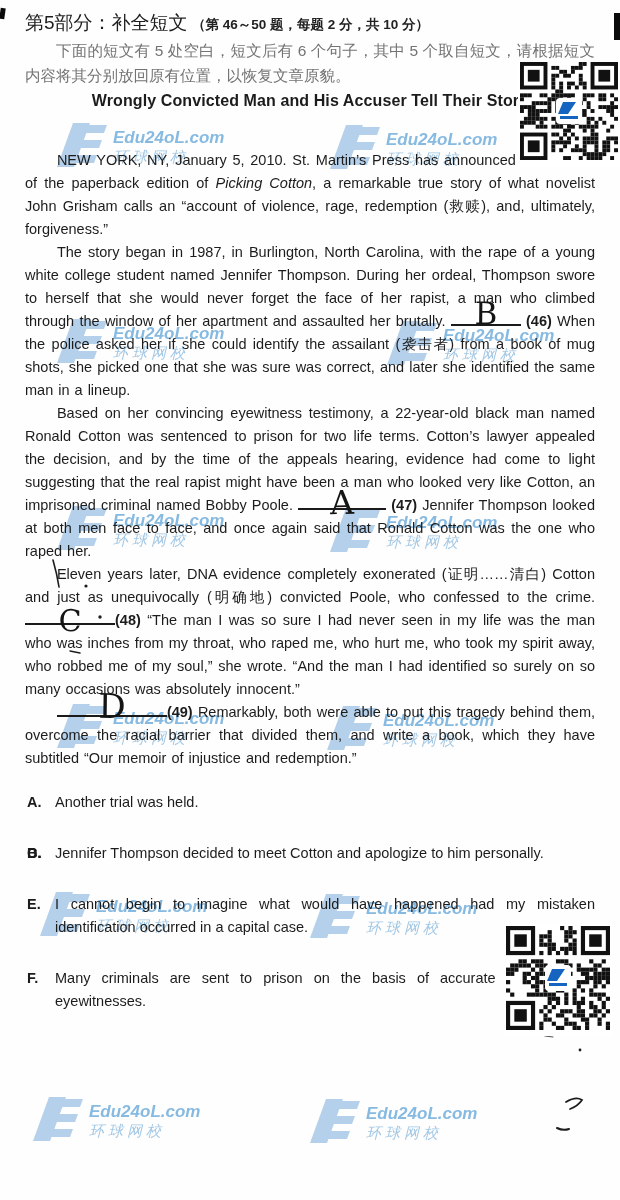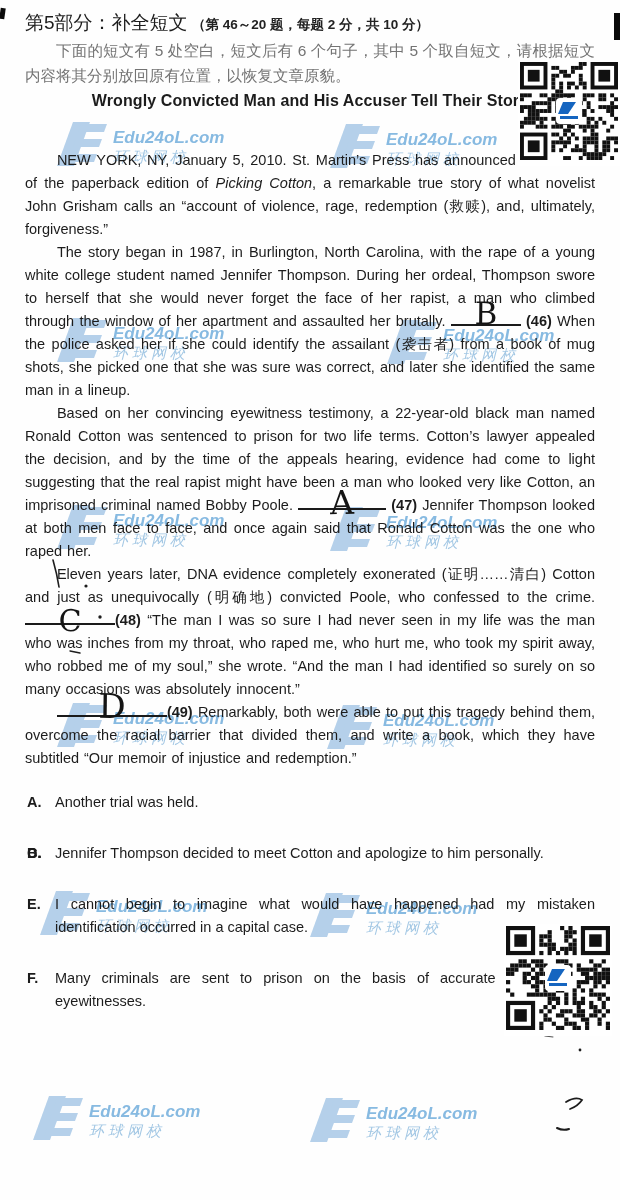--- a/index.html
+++ b/index.html
@@ -28,21 +28,21 @@
   .hand-A{font-size:33px;bottom:-11px;transform:translateX(-50%) rotate(-1.2deg);}
   .hand-C{font-size:30px;bottom:-13px;}
   .hand-D{font-size:34px;bottom:-8px;transform:translateX(-50%) rotate(.8deg);}
   .hand-E{font-size:30px;bottom:-14px;}
   .qnum{font-weight:bold;white-space:pre;}
   
   .options{margin-top:21px;font-size:14.5px;line-height:23px;}
   .option{position:relative;padding-left:30px;margin-bottom:28px;text-align:justify;}
   .olabel{position:absolute;left:2px;top:0;font-weight:bold;}
   
-  .wm{position:absolute;display:flex;align-items:flex-start;opacity:.85;}
+  .wm{position:absolute;display:flex;align-items:center;opacity:.85;}
   .wm-text{margin-left:6px;margin-top:6px;}
   .wm-brand{font-style:italic;font-weight:bold;font-size:17px;color:#4f9ad4;opacity:.8;line-height:19px;}
   .wm-cn{font-style:italic;font-size:15px;font-family:"Liberation Serif",serif;color:#7fb2da;
          letter-spacing:4px;opacity:.85;line-height:20px;}
   
   .artifact{position:absolute;background:#0a0a0a;z-index:4;}
 </style>
 </head>
 <body>
 
@@ -192,21 +192,21 @@
           <div class="wm-brand">Edu24oL.com</div>
           <div class="wm-cn">环球网校</div>
         </div>
       </div>
     </div>
 
   <div class="content">
 
     <div class="hdr">
       <span class="sec">第5部分：补全短文</span>
-      <span class="meta">（第 46～20 题，每题 2 分，共 10 分）</span>
+      <span class="meta">（第 46～50 题，每题 2 分，共 10 分）</span>
     </div>
 
     <div class="instructions">下面的短文有 5 处空白，短文后有 6 个句子，其中 5 个取自短文，请根据短文内容将其分别放回原有位置，以恢复文章原貌。</div>
 
 
     <div class="a-title">Wrongly Convicted Man and His Accuser Tell Their Story</div>
 
     <div class="article" id="articleBody">
         <p class="para">NEW YORK, NY, January 5, 2010. St. Martin’s Press has announced the release of the paperback edition of <i>Picking Cotton</i>, a remarkable true story of what novelist John Grisham calls an “account of violence, rage, redemption (救赎), and, ultimately, forgiveness.”</p>
         <p class="para">The story began in 1987, in Burlington, North Carolina, with the rape of a young white college student named Jennifer Thompson. During her ordeal, Thompson swore to herself that she would never forget the face of her rapist, a man who climbed through the window of her apartment and assaulted her brutally. <span class="blank" style="width: 70px;"><span class="hand hand-B">B</span></span><span class="qnum"> (46)</span> When the police asked her if she could identify the assailant (袭击者) from a book of mug shots, she picked one that she was sure was correct, and later she identified the same man in a lineup.</p>

